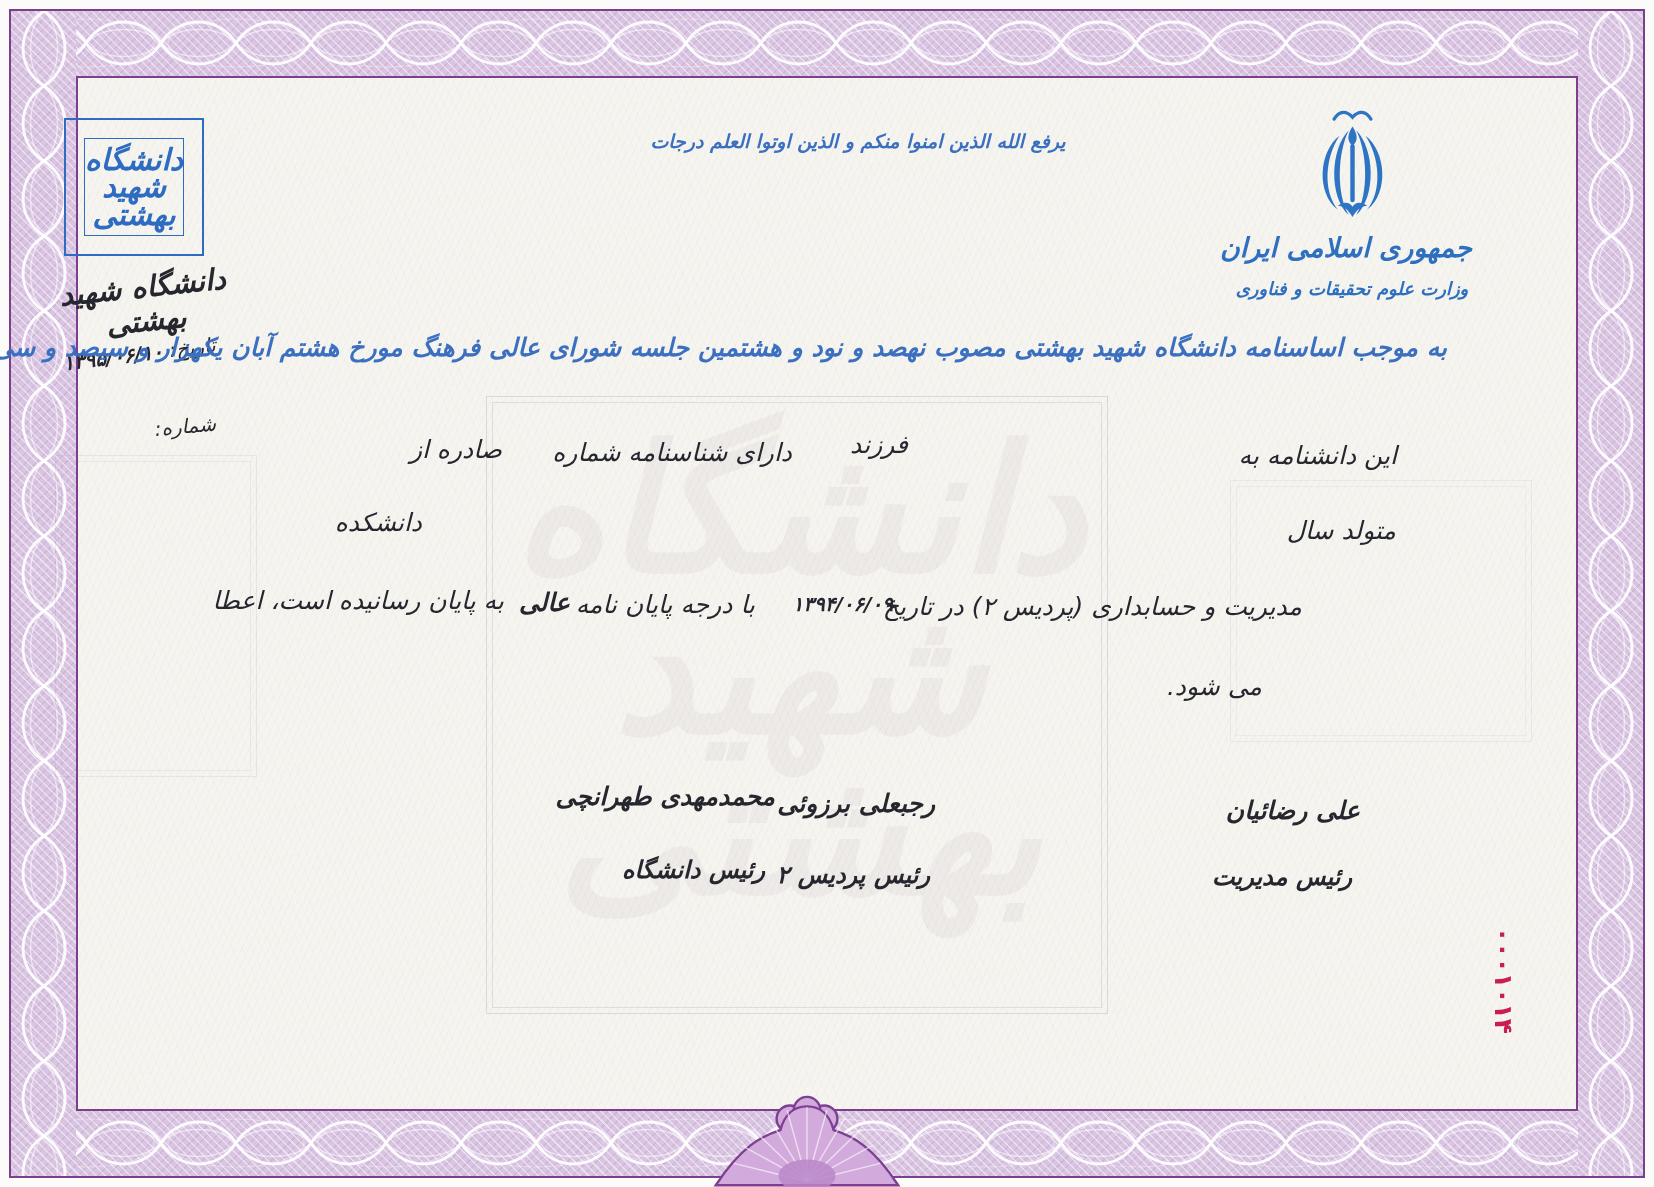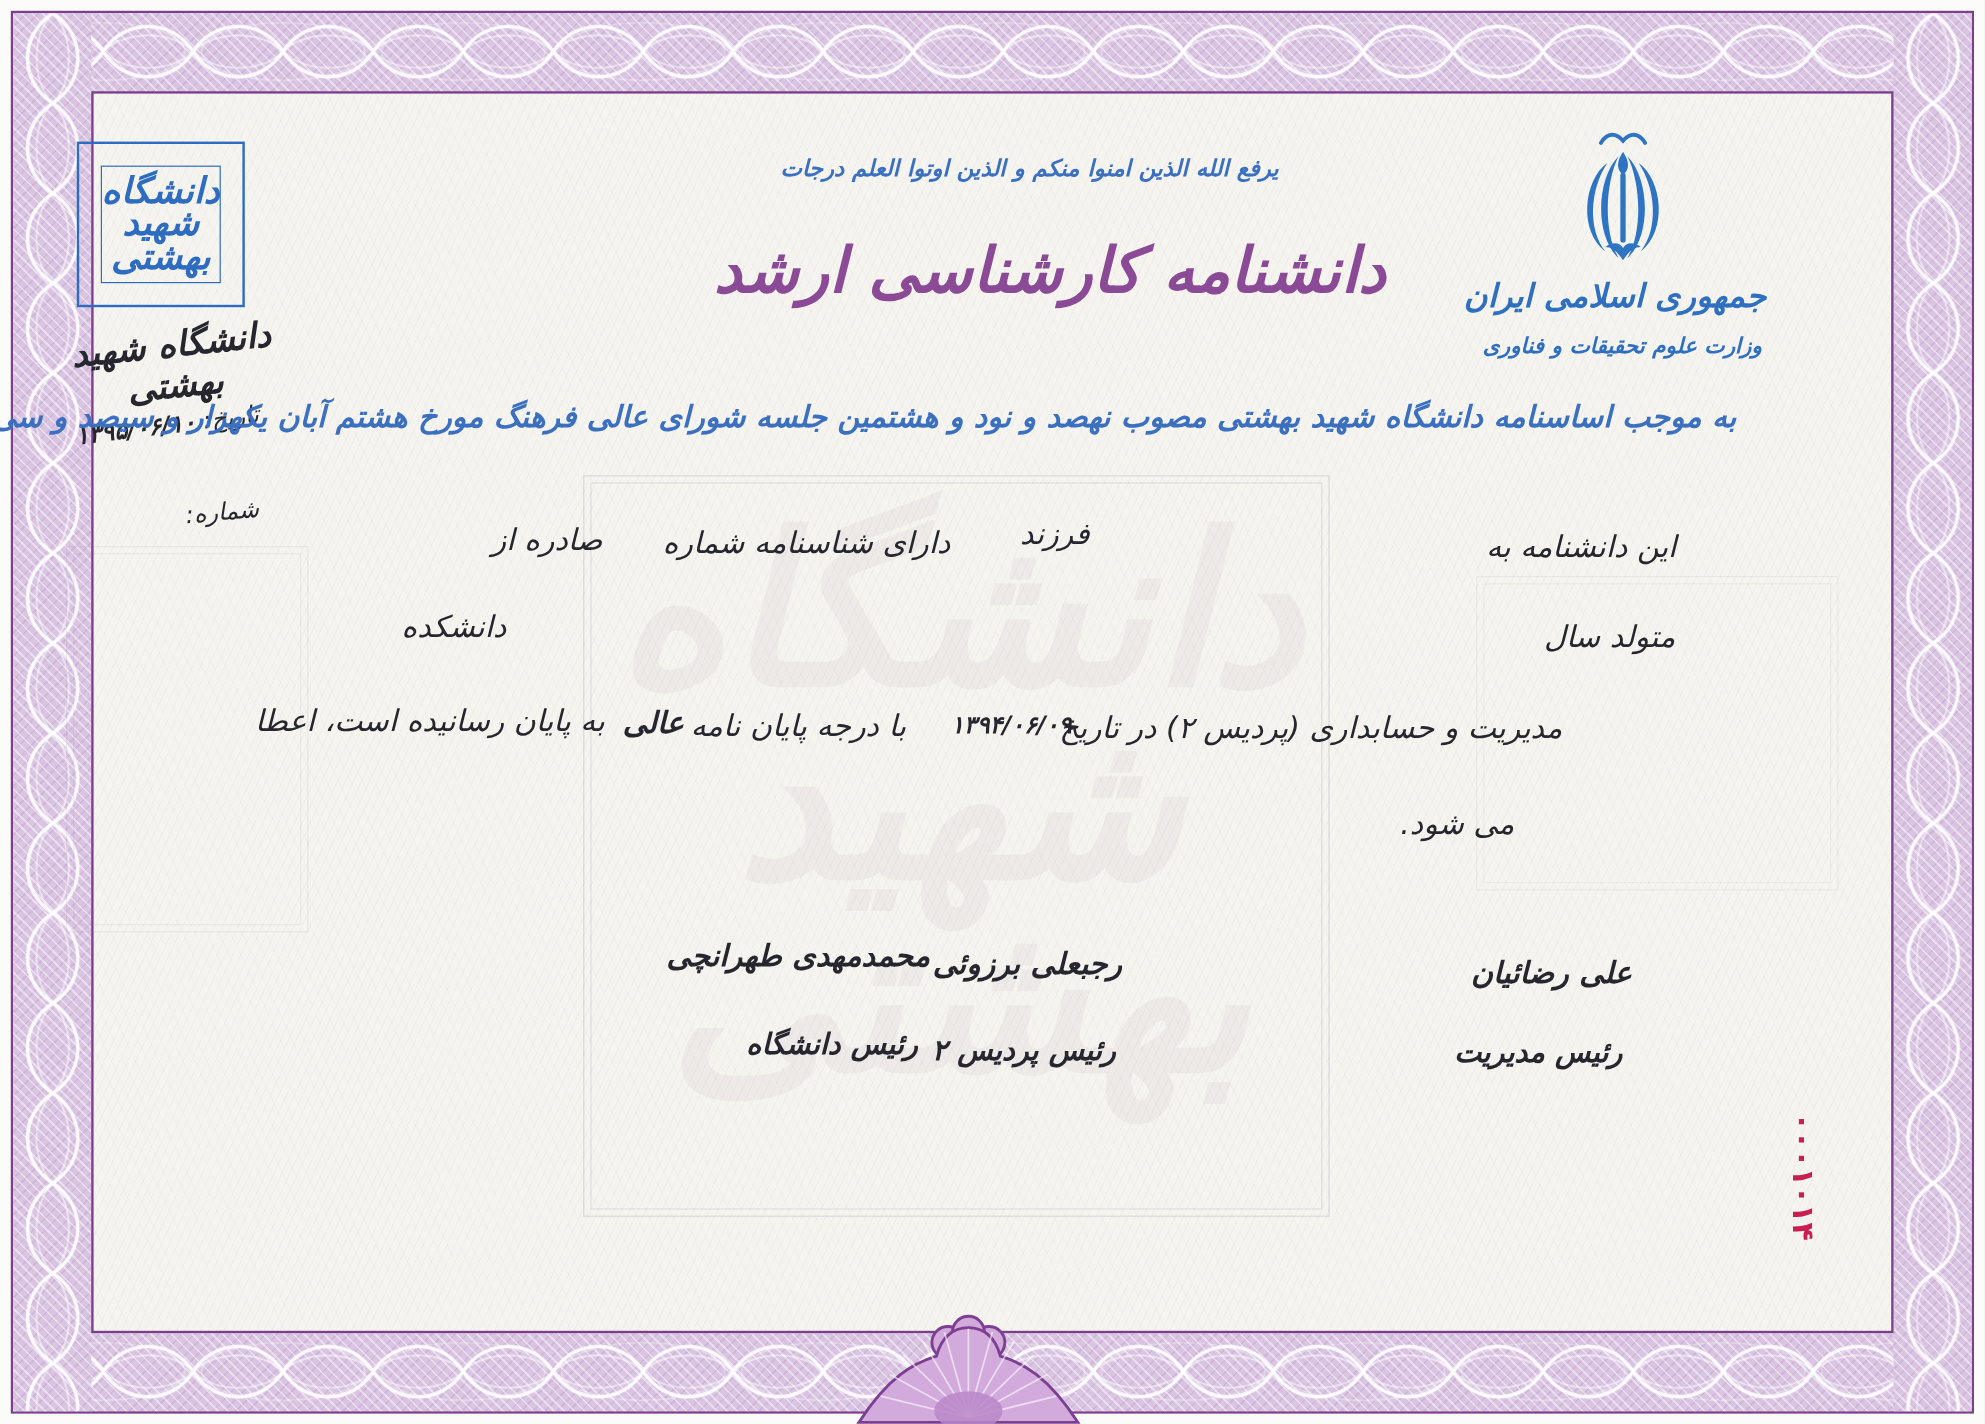--- a/index.html
+++ b/index.html
@@ -142,21 +142,20 @@
     </div>
   </div>
   <div class="abs fa cal" style="left:42px;top:270px;width:205px;font-size:29px;font-weight:bold;text-align:center;transform:rotate(-6deg);">دانشگاه شهید بهشتی</div>
 
   <div class="abs fa cal nowrap" style="left:64px;top:342px;width:152px;font-size:20px;transform:rotate(-7deg);">
     <span>تاریخ:</span> <span style="font-weight:bold;">۱۳۹۵/۰۶/۱۰</span>
   </div>
   <div class="abs fa cal" style="left:70px;top:418px;width:146px;font-size:20px;transform:rotate(-5deg);">شماره:</div>
 
   <div class="abs fa cal bluetext nowrap" style="left:598px;top:130px;width:520px;font-size:19px;font-weight:bold;text-align:center;">یرفع الله الذین امنوا منکم و الذین اوتوا العلم درجات</div>
-  <div class="abs fa cal title-purple nowrap" style="left:575px;top:196px;width:600px;font-size:52px;font-weight:bold;text-align:center;">دانشنامه کارشناسی ارشد</div>
 
   <svg class="abs" style="left:1305px;top:108px;" width="95" height="120" viewBox="0 0 100 130">
     <g fill="#2e74c4">
       <path d="M36,30 C14,46 10,92 34,110 C18,90 20,54 36,30 Z"></path>
       <path d="M46,24 C26,44 24,96 46,116 C32,92 34,48 46,24 Z"></path>
       <path d="M54,24 C74,44 76,96 54,116 C68,92 66,48 54,24 Z"></path>
       <path d="M64,30 C86,46 90,92 66,110 C82,90 80,54 64,30 Z"></path>
       <path d="M50,20 C44,29 44,36 50,41 C56,36 56,29 50,20 Z"></path>
       <rect x="47.6" y="39" width="4.8" height="63" rx="2.4"></rect>
       <path d="M50,118 C45,110 40,106 34,106 C41,101 47,102 50,107 C53,102 59,101 66,106 C60,106 55,110 50,118 Z"></path>

